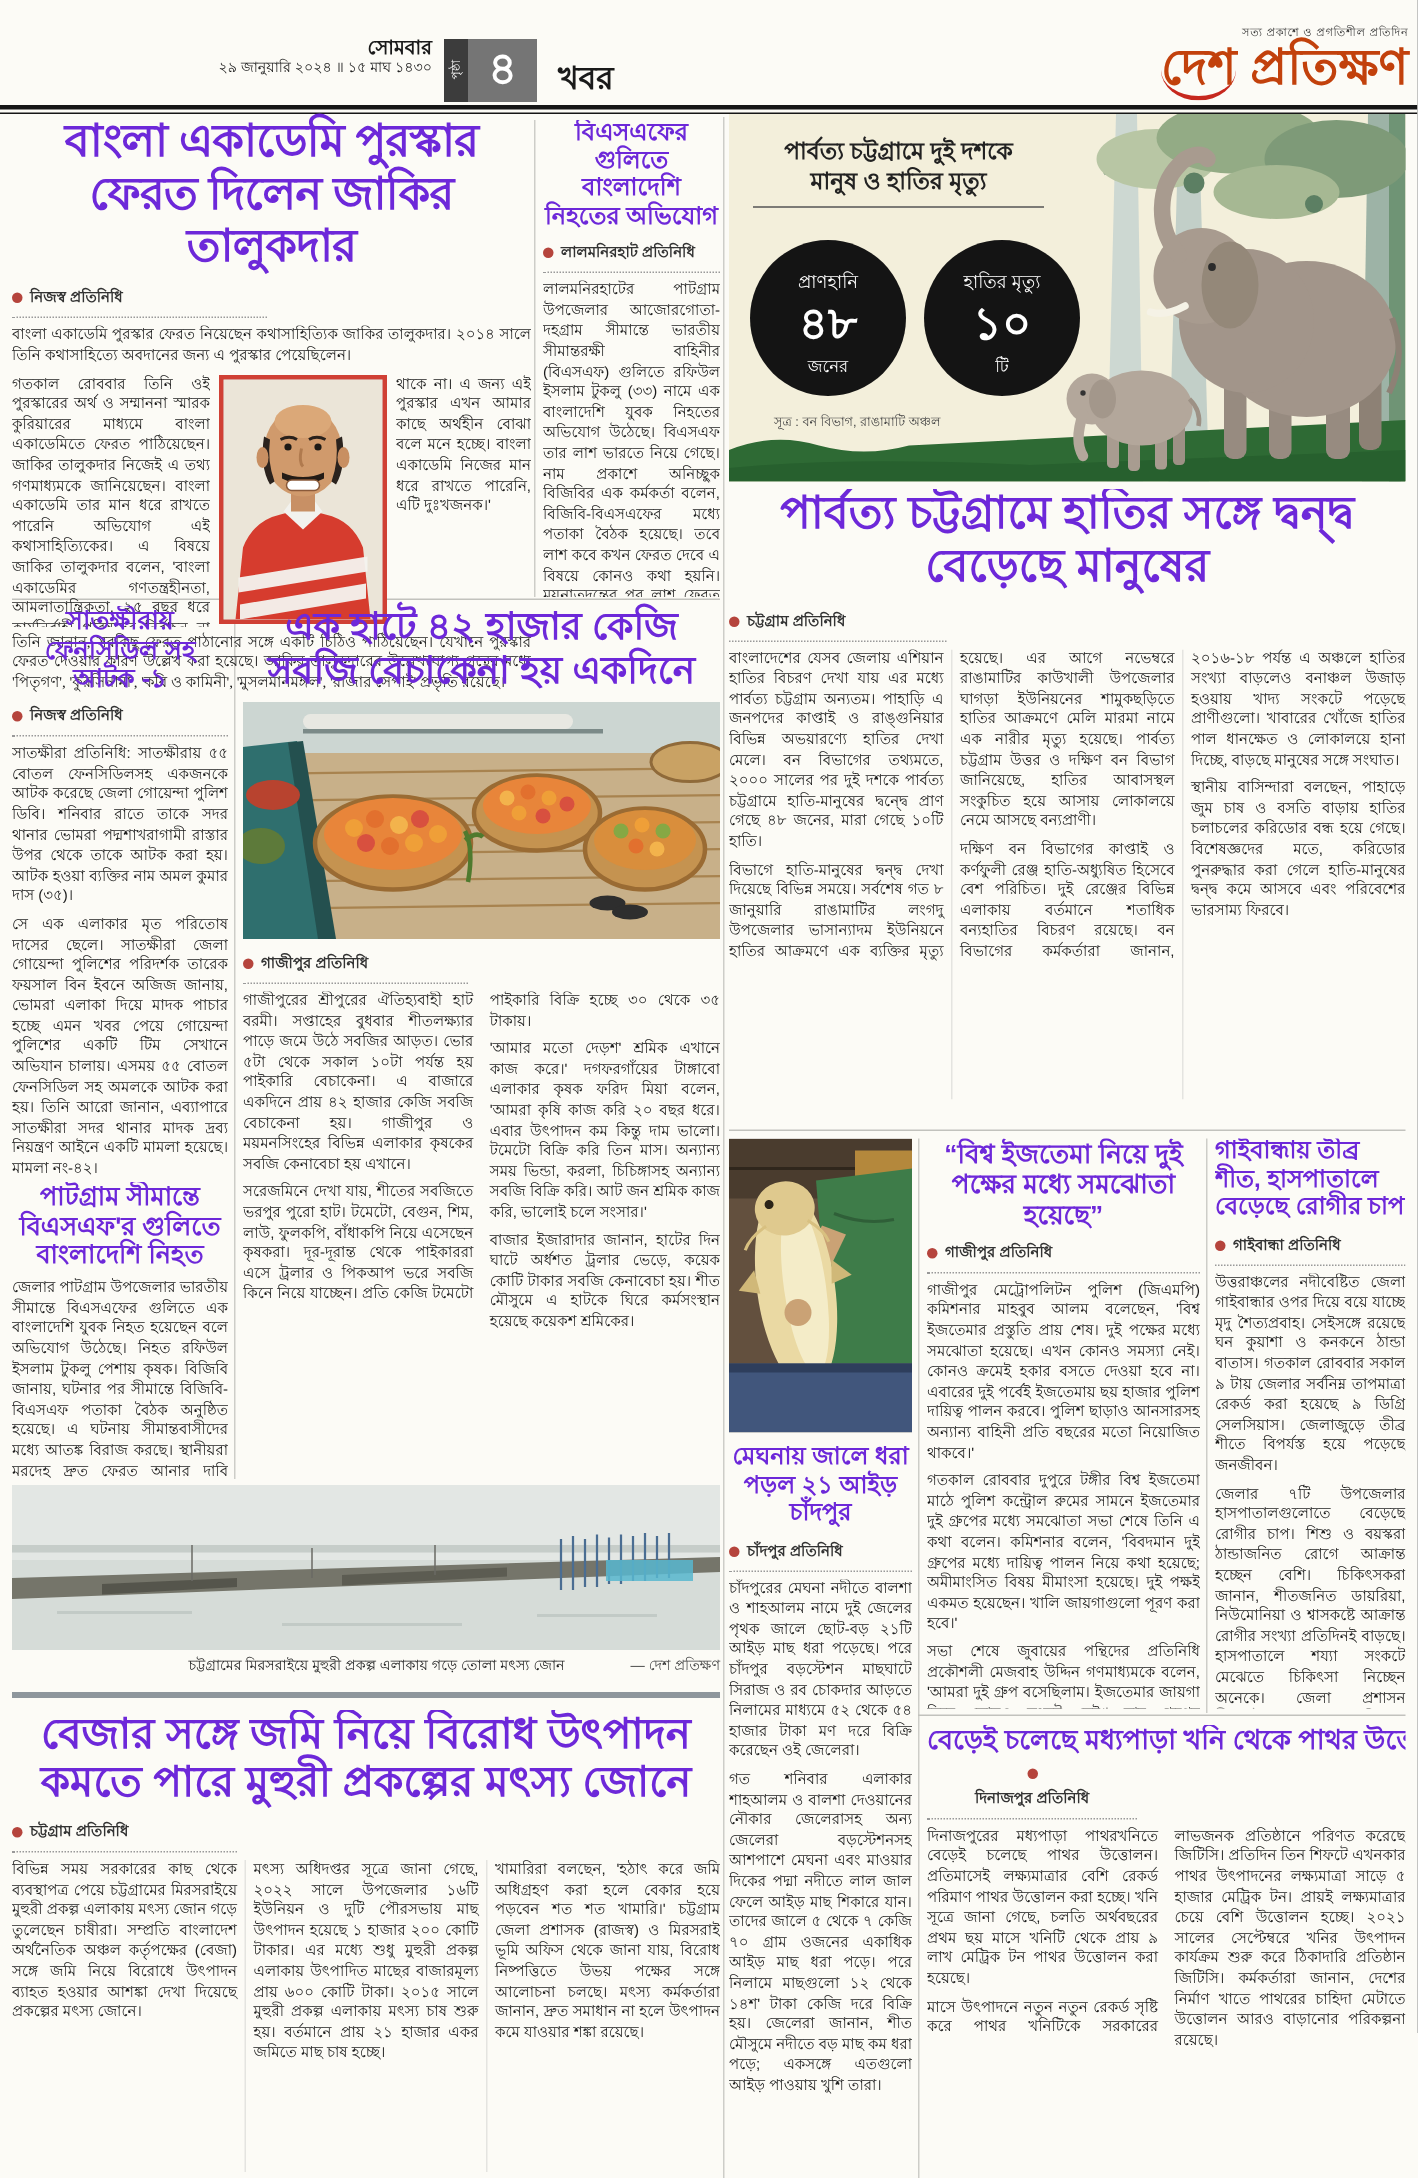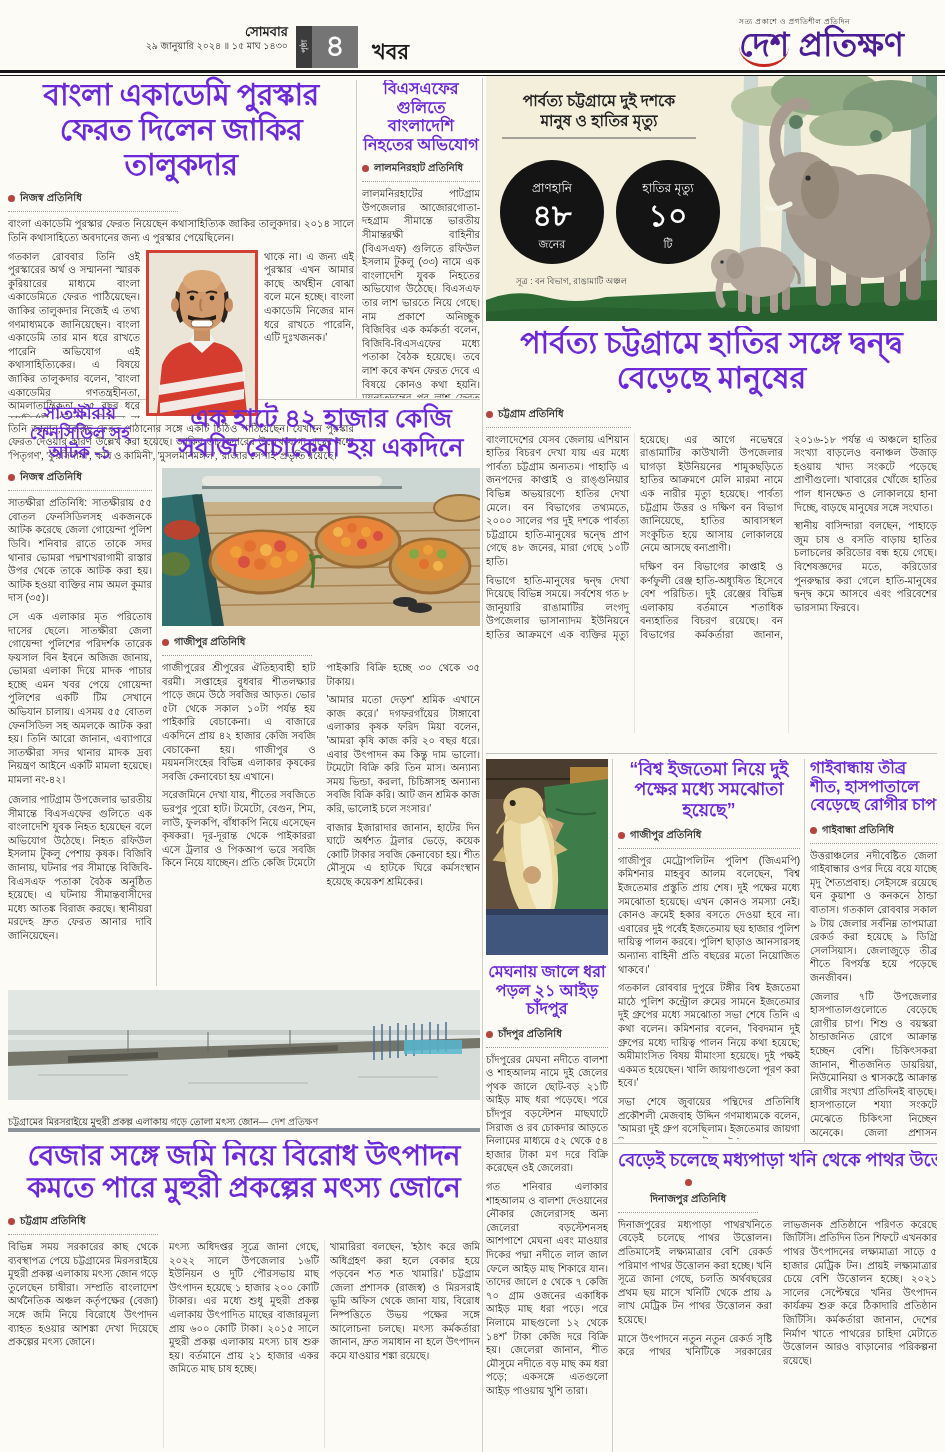--- a/index.html
+++ b/index.html
@@ -11,36 +11,36 @@
           padding:2px 0 4px;border-bottom:1px dotted #999;margin-bottom:5px;}
   .byline .dot{width:7px;height:7px;border-radius:50%;background:#b5443c;flex:0 0 auto;}
   .body{font-size:10px;line-height:1.36;text-align:justify;color:#1c1c1c;overflow:hidden;}
   .body p{margin:0 0 5px 0;}
   .c2{column-count:2;column-gap:11px;}
   .c3{column-count:3;column-gap:11px;column-rule:1px solid #e4e4e0;}
   .vrule{position:absolute;width:1px;background:#cdcdc8;}
   .hrule{position:absolute;height:1px;background:#c2c2bd;}
   .thickrule{position:absolute;height:4px;background:#8e969c;}
   .photo{overflow:hidden;background:#ddd;display:block;}
-  .caption-row{display:flex;justify-content:flex-start;font-size:9.5px;color:#222;padding-top:15px;}
+  .caption-row{display:flex;justify-content:flex-end;font-size:9.5px;color:#222;padding-top:3px;gap:44px;}
   .credit{color:#444;white-space:nowrap;}
   
   .dateblock{text-align:right;line-height:1.25;}
   .dateblock .d1{font-size:13px;font-weight:700;}
   .dateblock .d2{font-size:9.5px;color:#222;}
   .pagebox{display:flex;height:42px;}
   .pagebox .strip{width:16px;background:#3c3c3c;color:#fff;font-size:8px;
                   display:flex;align-items:center;justify-content:center;
                   writing-mode:vertical-rl;transform:rotate(180deg);}
   .pagebox .num{width:46px;background:#757575;color:#fff;font-size:30px;font-weight:700;
                 display:flex;align-items:center;justify-content:center;}
   .section-label{font-size:21px;font-weight:700;}
-  .masthead{text-align:left;width:200px;}
+  .masthead{text-align:right;width:200px;}
   .masthead .tagline{font-size:7.5px;color:#333;letter-spacing:.5px;}
-  .masthead .logo{font-size:33px;font-weight:700;color:#4c1d95;line-height:1.05;position:relative;white-space:nowrap;}
+  .masthead .logo{font-size:33px;font-weight:700;color:#c2410c;line-height:1.05;position:relative;white-space:nowrap;}
   .masthead .logo .accent{border-bottom:3px solid #c6281e;border-radius:0 0 60% 60%;padding-bottom:1px;}
   .hdr-rule{position:absolute;left:0;width:945px;border-top:3px solid #161616;border-bottom:1px solid #161616;height:2px;background:transparent;}
   
   .info{background:#f3efdb;}
 </style>
 </head>
 <body>
 
 <div class="page">
 
@@ -208,20 +208,21 @@
       <span class="dot"></span>
       <span>নিজস্ব প্রতিনিধি</span>
     </div>
     <div class="body">
       <p>সাতক্ষীরা প্রতিনিধি: সাতক্ষীরায় ৫৫ বোতল ফেনসিডিলসহ একজনকে আটক করেছে জেলা গোয়েন্দা পুলিশ ডিবি। শনিবার রাতে তাকে সদর থানার ভোমরা পদ্মশাখরাগামী রাস্তার উপর থেকে তাকে আটক করা হয়। আটক হওয়া ব্যক্তির নাম অমল কুমার দাস (৩৫)।</p>
       <p>সে এক এলাকার মৃত পরিতোষ দাসের ছেলে। সাতক্ষীরা জেলা গোয়েন্দা পুলিশের পরিদর্শক তারেক ফয়সাল বিন ইবনে অজিজ জানায়, ভোমরা এলাকা দিয়ে মাদক পাচার হচ্ছে এমন খবর পেয়ে গোয়েন্দা পুলিশের একটি টিম সেখানে অভিযান চালায়। এসময় ৫৫ বোতল ফেনসিডিল সহ অমলকে আটক করা হয়। তিনি আরো জানান, এব্যাপারে সাতক্ষীরা সদর থানার মাদক দ্রব্য নিয়ন্ত্রণ আইনে একটি মামলা হয়েছে। মামলা নং-৪২।</p>
     </div>
   </div>
 
   <div class="abs" style="left:8px;top:788px;width:144px;height:198px;overflow:hidden;">
+    <div class="hl" style="font-size:17px;">পাটগ্রাম সীমান্তে বিএসএফ'র গুলিতে বাংলাদেশি নিহত</div>
     <div class="body" style="margin-top:5px;">
       <p>জেলার পাটগ্রাম উপজেলার ভারতীয় সীমান্তে বিএসএফের গুলিতে এক বাংলাদেশি যুবক নিহত হয়েছেন বলে অভিযোগ উঠেছে। নিহত রফিউল ইসলাম টুকলু পেশায় কৃষক। বিজিবি জানায়, ঘটনার পর সীমান্তে বিজিবি-বিএসএফ পতাকা বৈঠক অনুষ্ঠিত হয়েছে। এ ঘটনায় সীমান্তবাসীদের মধ্যে আতঙ্ক বিরাজ করছে। স্থানীয়রা মরদেহ দ্রুত ফেরত আনার দাবি জানিয়েছেন।</p>
     </div>
   </div>
 
   <div class="abs" style="left:162px;top:404px;width:318px;">
     <div class="hl" style="font-size:25px;">এক হাটে ৪২ হাজার কেজি সবজি বেচাকেনা হয় একদিনে</div>
     <div class="photo" style="width:318px;height:158px;margin-top:6px;">
       <svg width="318" height="158" viewBox="0 0 318 158">
         <rect width="318" height="158" fill="#c8b089"></rect>

